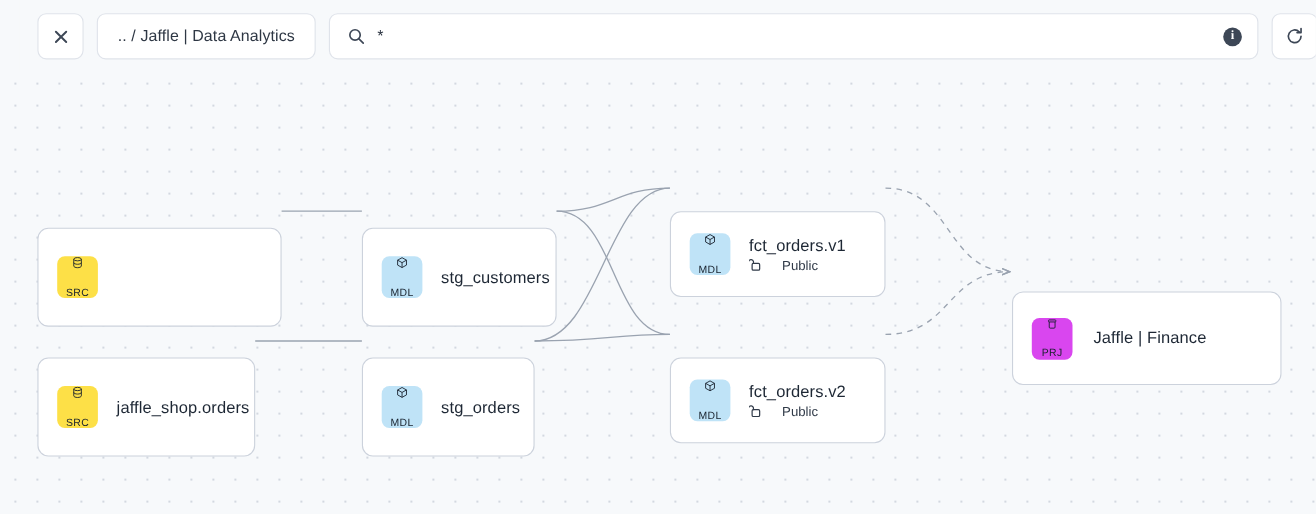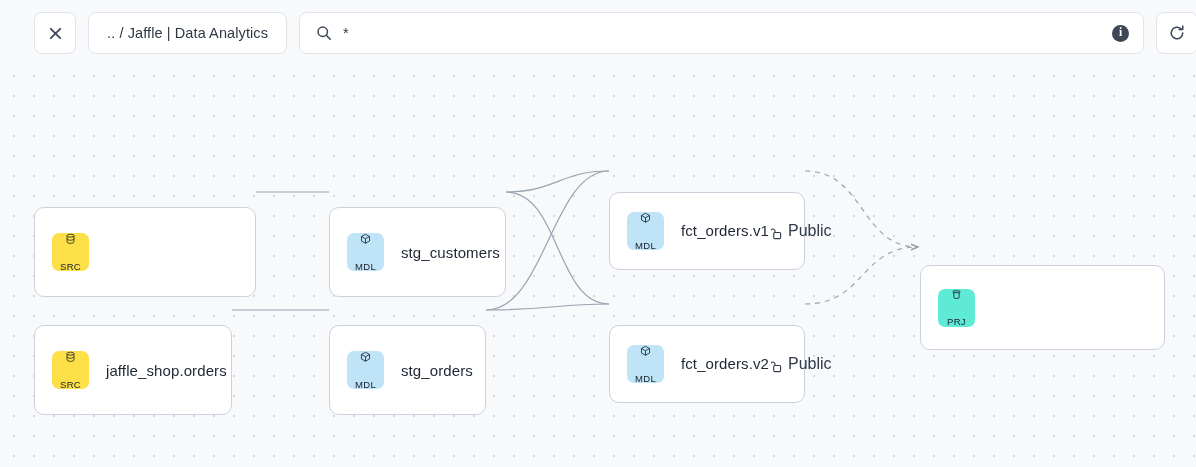--- a/index.html
+++ b/index.html
@@ -102,39 +102,39 @@
   .badge {
     width: 37px; height: 38px; min-width: 37px;
     border-radius: 7px;
     display: flex; flex-direction: column;
     align-items: center; justify-content: center;
     gap: 0px;
     color: #17202c;
   }
   .badge-src { background: #fde047; }
   .badge-mdl { background: #bfe3f7; }
-  .badge-prj { background: #5eead4; }
+  .badge-prj { background: #d946ef; }
   .badge-text {
     font-size: 9.5px;
     font-family: "Liberation Sans", sans-serif;
     letter-spacing: .3px;
     line-height: 1;
     margin-top: 17px;
     color: #17202c;
   }
-  .node-body { display: flex; flex-direction: row; gap: 2px; }
+  .node-body { display: flex; flex-direction: column; gap: 2px; }
   .node-title {
     font-size: 15px;
     color: #1d2734;
     white-space: nowrap;
     letter-spacing: .1px;
   }
   .node-sub {
-    display: flex; align-items: flex-end; gap: 5px;
-    font-size: 16px;
+    display: flex; align-items: flex-start; gap: 18px;
+    font-size: 12px;
     color: #313b49;
     white-space: nowrap;
   }
   .node-kicker {
     font-size: 12.5px;
     color: #394351;
     white-space: nowrap;
     letter-spacing: .1px;
   }
 </style>
@@ -292,17 +292,18 @@
 
     <div class="node" style="left:920px; top:205px; width:245px; height:85px; gap:19px;">
       <div class="badge badge-prj">
         <svg width="17" height="17" viewBox="0 0 20 20">
           <rect x="4.2" y="3.2" width="11.6" height="3.2" rx="1.1" stroke="#17202c" stroke-width="1.4" fill="none"></rect>
           <path d="M5.4 6.4 V14.6 A1.6 1.6 0 0 0 7 16.2 H13 A1.6 1.6 0 0 0 14.6 14.6 V6.4" stroke="#17202c" stroke-width="1.4" fill="none"></path>
         </svg>
         <span class="badge-text">PRJ</span>
       </div>
       <div class="node-body" style="gap:4px;">
+        <div class="node-title">Jaffle | Finance</div>
       </div>
     </div>
 
   </div>
 </div>
 
 </body></html>

